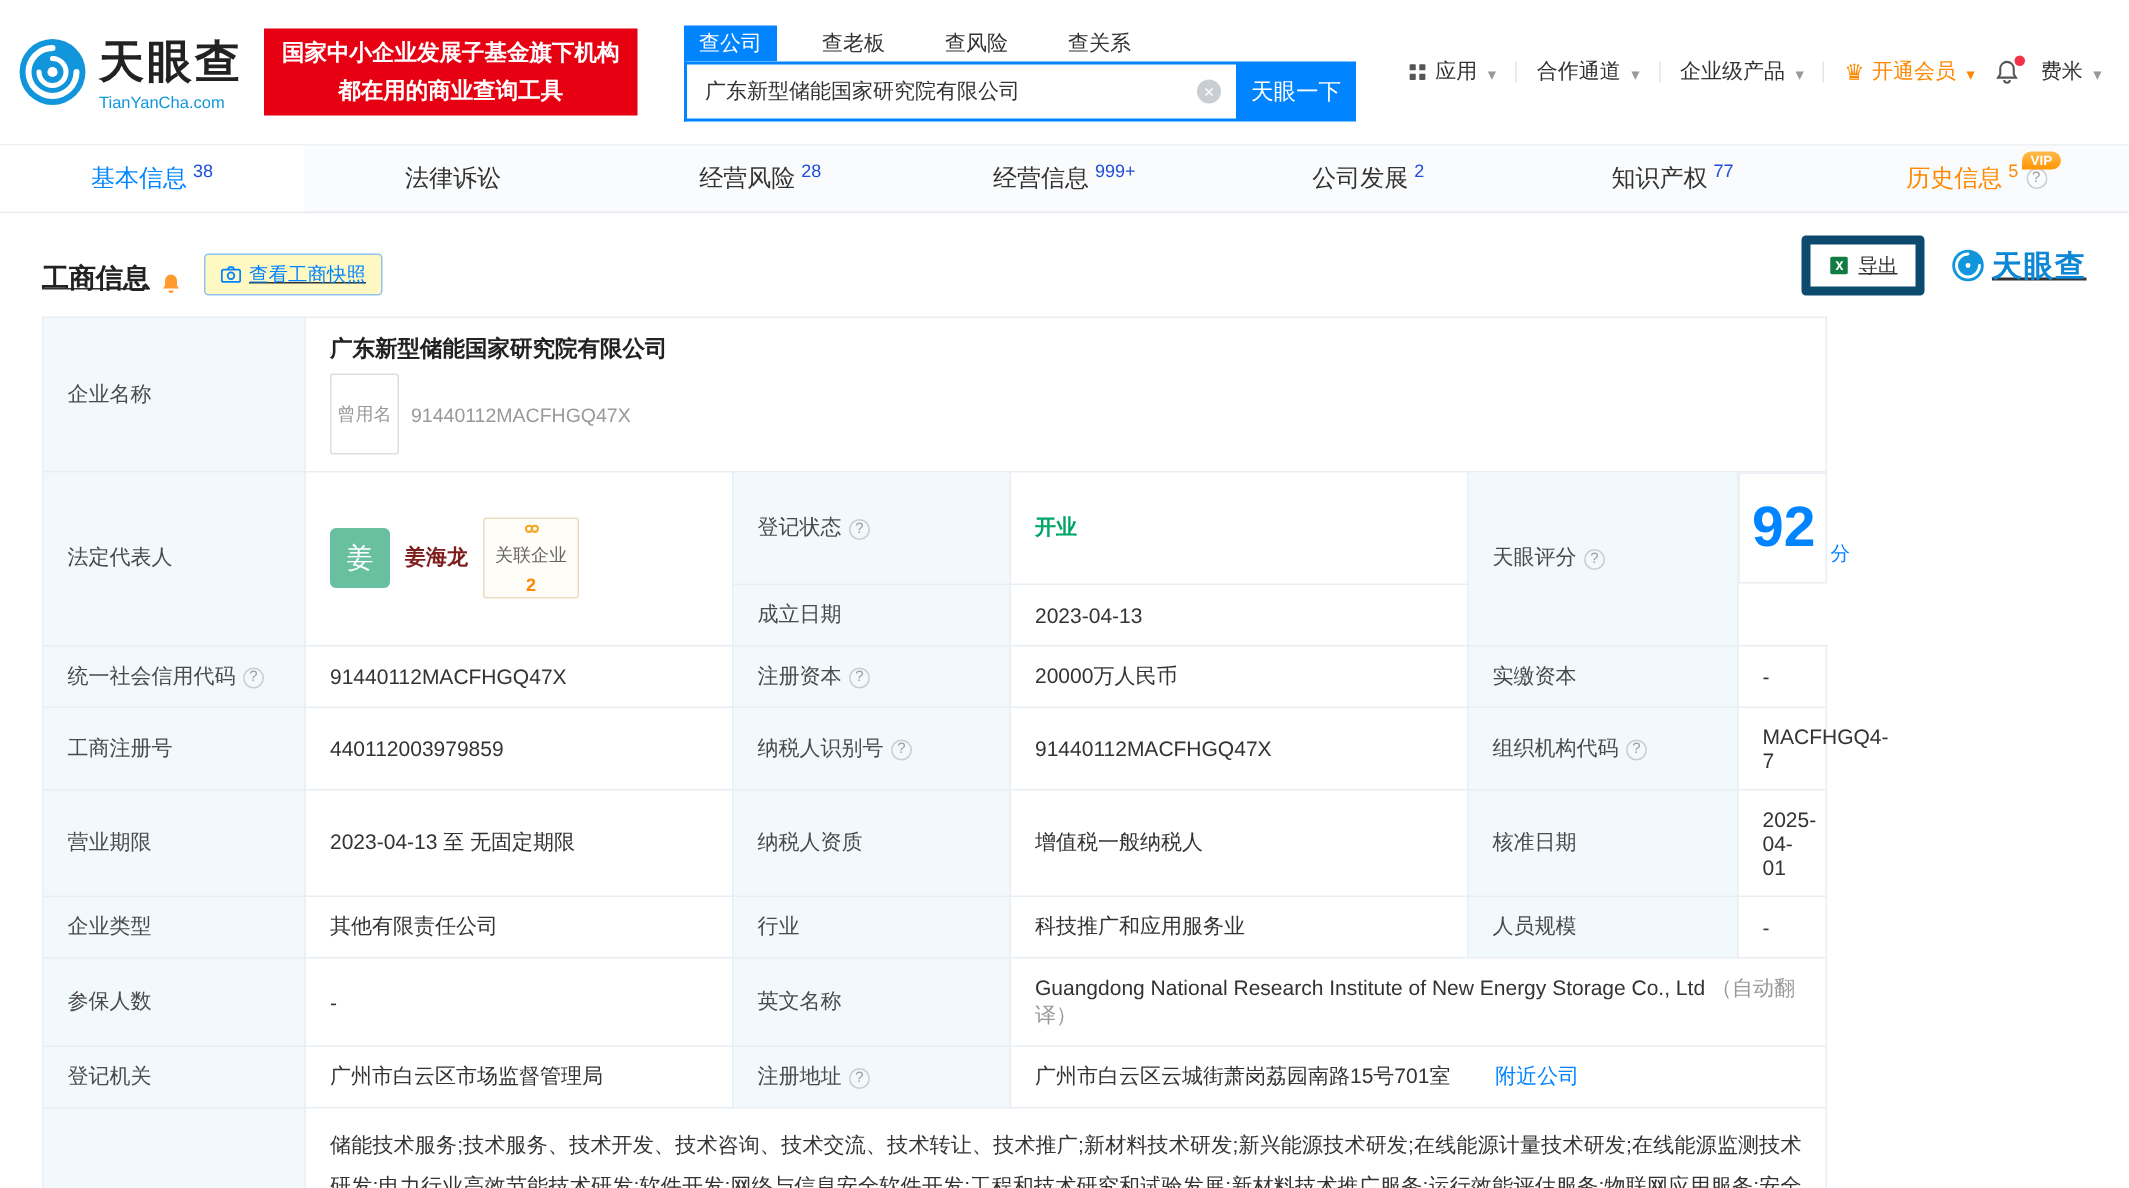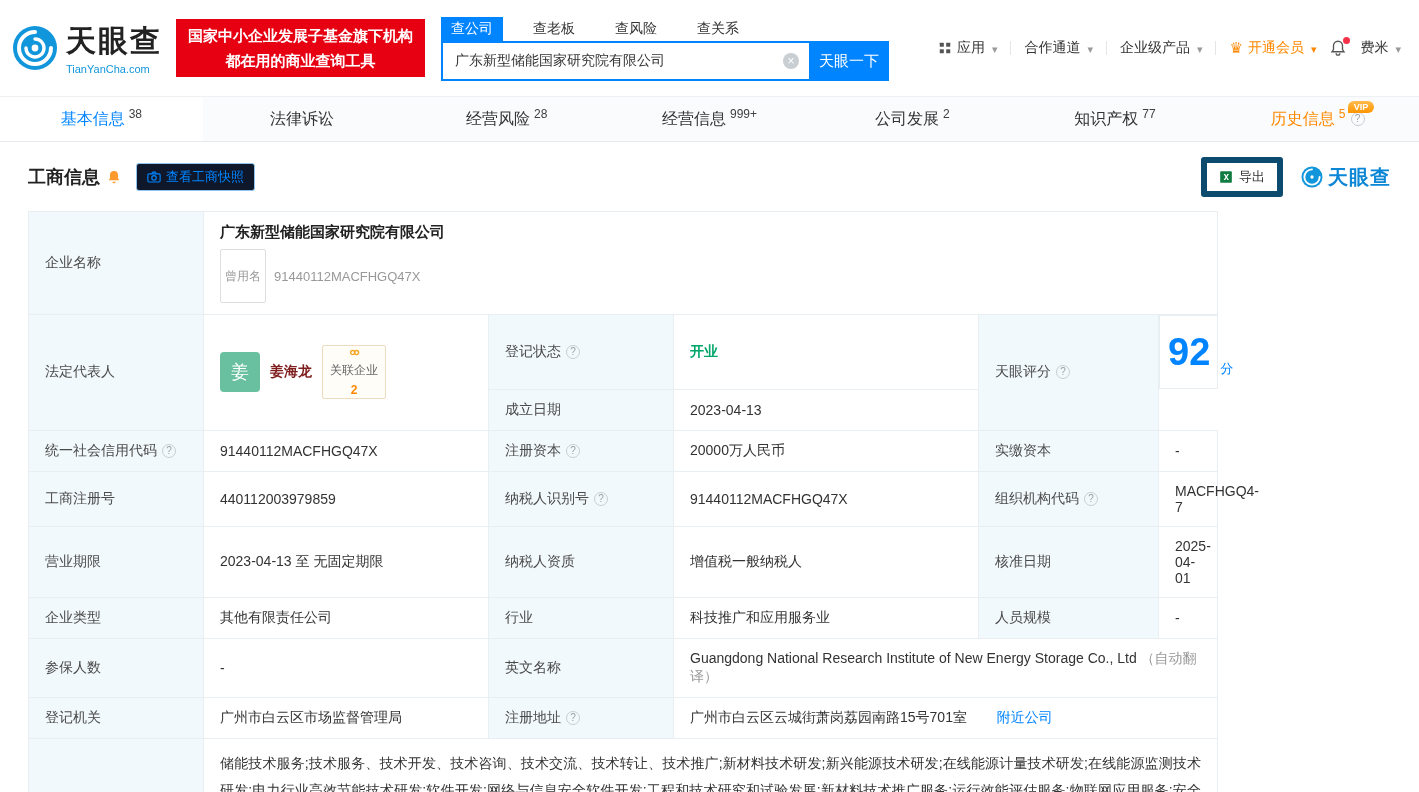--- a/index.html
+++ b/index.html
@@ -10,21 +10,21 @@
   }
   
   .topbar { height: 96px; display: flex; align-items: center; padding: 0 18px 0 12px; }
   .logo { display: flex; align-items: center; gap: 8px; cursor: pointer; }
   .logo-text .brand { font-size: 30px; font-weight: 700; color: #222; letter-spacing: 2px; }
   .logo-text .domain { font-size: 11px; color: #1296db; margin-top: 1px; }
   .banner {
     margin-left: 14px; background: #e60012; color: #fff; text-align: center;
     font-size: 15px; font-weight: 700; line-height: 25px; padding: 4px 12px;
   }
-  .search-area { margin-left: 16px; }
+  .search-area { margin-left: 31px; }
   .search-tabs { display: flex; align-items: flex-end; gap: 20px; margin-bottom: 0; height: 26px; }
   .search-tab { font-size: 14px; color: #333; padding: 3px 10px; cursor: pointer; }
   .search-tab.active { background: #0084ff; color: #fff; }
   .search-row { display: flex; }
   .search-box { position: relative; }
   .search-box input {
     width: 368px; height: 40px; border: 2px solid #0084ff; border-right: none;
     padding: 0 32px 0 12px; font-size: 14px; color: #333; outline: none;
     font-family: inherit;
   }
@@ -43,42 +43,42 @@
   .caret::after { content: "▾"; font-size: 11px; color: #999; margin-left: 2px; }
   .nav-sep { width: 1px; height: 14px; background: #e3e6e9; }
   .nav-vip { color: #ff8800; }
   .nav-vip .caret::after { color: #ff8800; }
   .crown { color: #ff8800; font-size: 15px; }
   .bell-wrap { position: relative; display: inline-flex; cursor: pointer; }
   .red-dot { position: absolute; top: -2px; right: -3px; width: 7px; height: 7px; background: #f3324a; border-radius: 50%; }
   
   .tabbar { display: flex; height: 46px; background: #fafbfc; border-top: 1px solid #eef1f4; border-bottom: 1px solid #e6eaee; }
   .tab { flex: 1; position: relative; display: flex; align-items: center; justify-content: center; font-size: 16px; color: #333; cursor: pointer; }
-  .tab-count { font-size: 12px; color: #404040; margin-left: 4px; position: relative; top: -5px; }
+  .tab-count { font-size: 12px; color: #1d4ed8; margin-left: 4px; position: relative; top: -5px; }
   .tab.active { color: #0084ff; background: #fff; }
   .tab.orange { color: #ff8800; }
   .tab.orange .tab-count { color: #ff8800; }
   .vip-badge {
     position: absolute; top: 4px; left: calc(50% + 30px);
     background: linear-gradient(180deg, #ffbb4d, #ff9500); color: #fff;
     font-size: 9px; font-weight: 700; padding: 1px 6px; border-radius: 8px 8px 8px 0;
   }
   .q-icon {
     display: inline-block; width: 14px; height: 14px; border: 1px solid #c9cdd1;
     border-radius: 50%; color: #9aa0a6; font-size: 10px; line-height: 12px;
     text-align: center; margin-left: 5px; vertical-align: 1px; cursor: pointer;
   }
   .q-icon::after { content: "?"; }
   
-  .section-head { display: flex; align-items: center; padding: 15px 28px 12px; }
+  .section-head { display: flex; align-items: flex-end; padding: 15px 28px 12px; text-decoration: underline; }
   .section-title { font-size: 18px; font-weight: 700; color: #222; }
   .bell-orange { margin-left: 6px; display: inline-flex; cursor: pointer; }
   .snapshot-btn {
     margin-left: 14px; display: inline-flex; align-items: center; gap: 5px;
-    border: 1px solid #8fc3f0; background: #0f172a; color: #0084ff;
+    border: 1px solid #8fc3f0; background: #fef9c3; color: #0084ff;
     font-size: 13px; padding: 4px 10px; border-radius: 3px; cursor: pointer; font-family: inherit;
   }
   .right-tools { margin-left: auto; display: flex; align-items: center; gap: 18px; }
   .export-btn {
     display: inline-flex; align-items: center; gap: 6px; border: 6px solid #0c4a6e;
     background: #fff; color: #333; font-size: 13px; padding: 5px 12px;
     border-radius: 3px; cursor: pointer; font-family: inherit;
   }
   .watermark { display: inline-flex; align-items: center; gap: 5px; }
   .watermark-text { font-size: 20px; font-weight: 700; color: #0b87d6; letter-spacing: 1px; }

